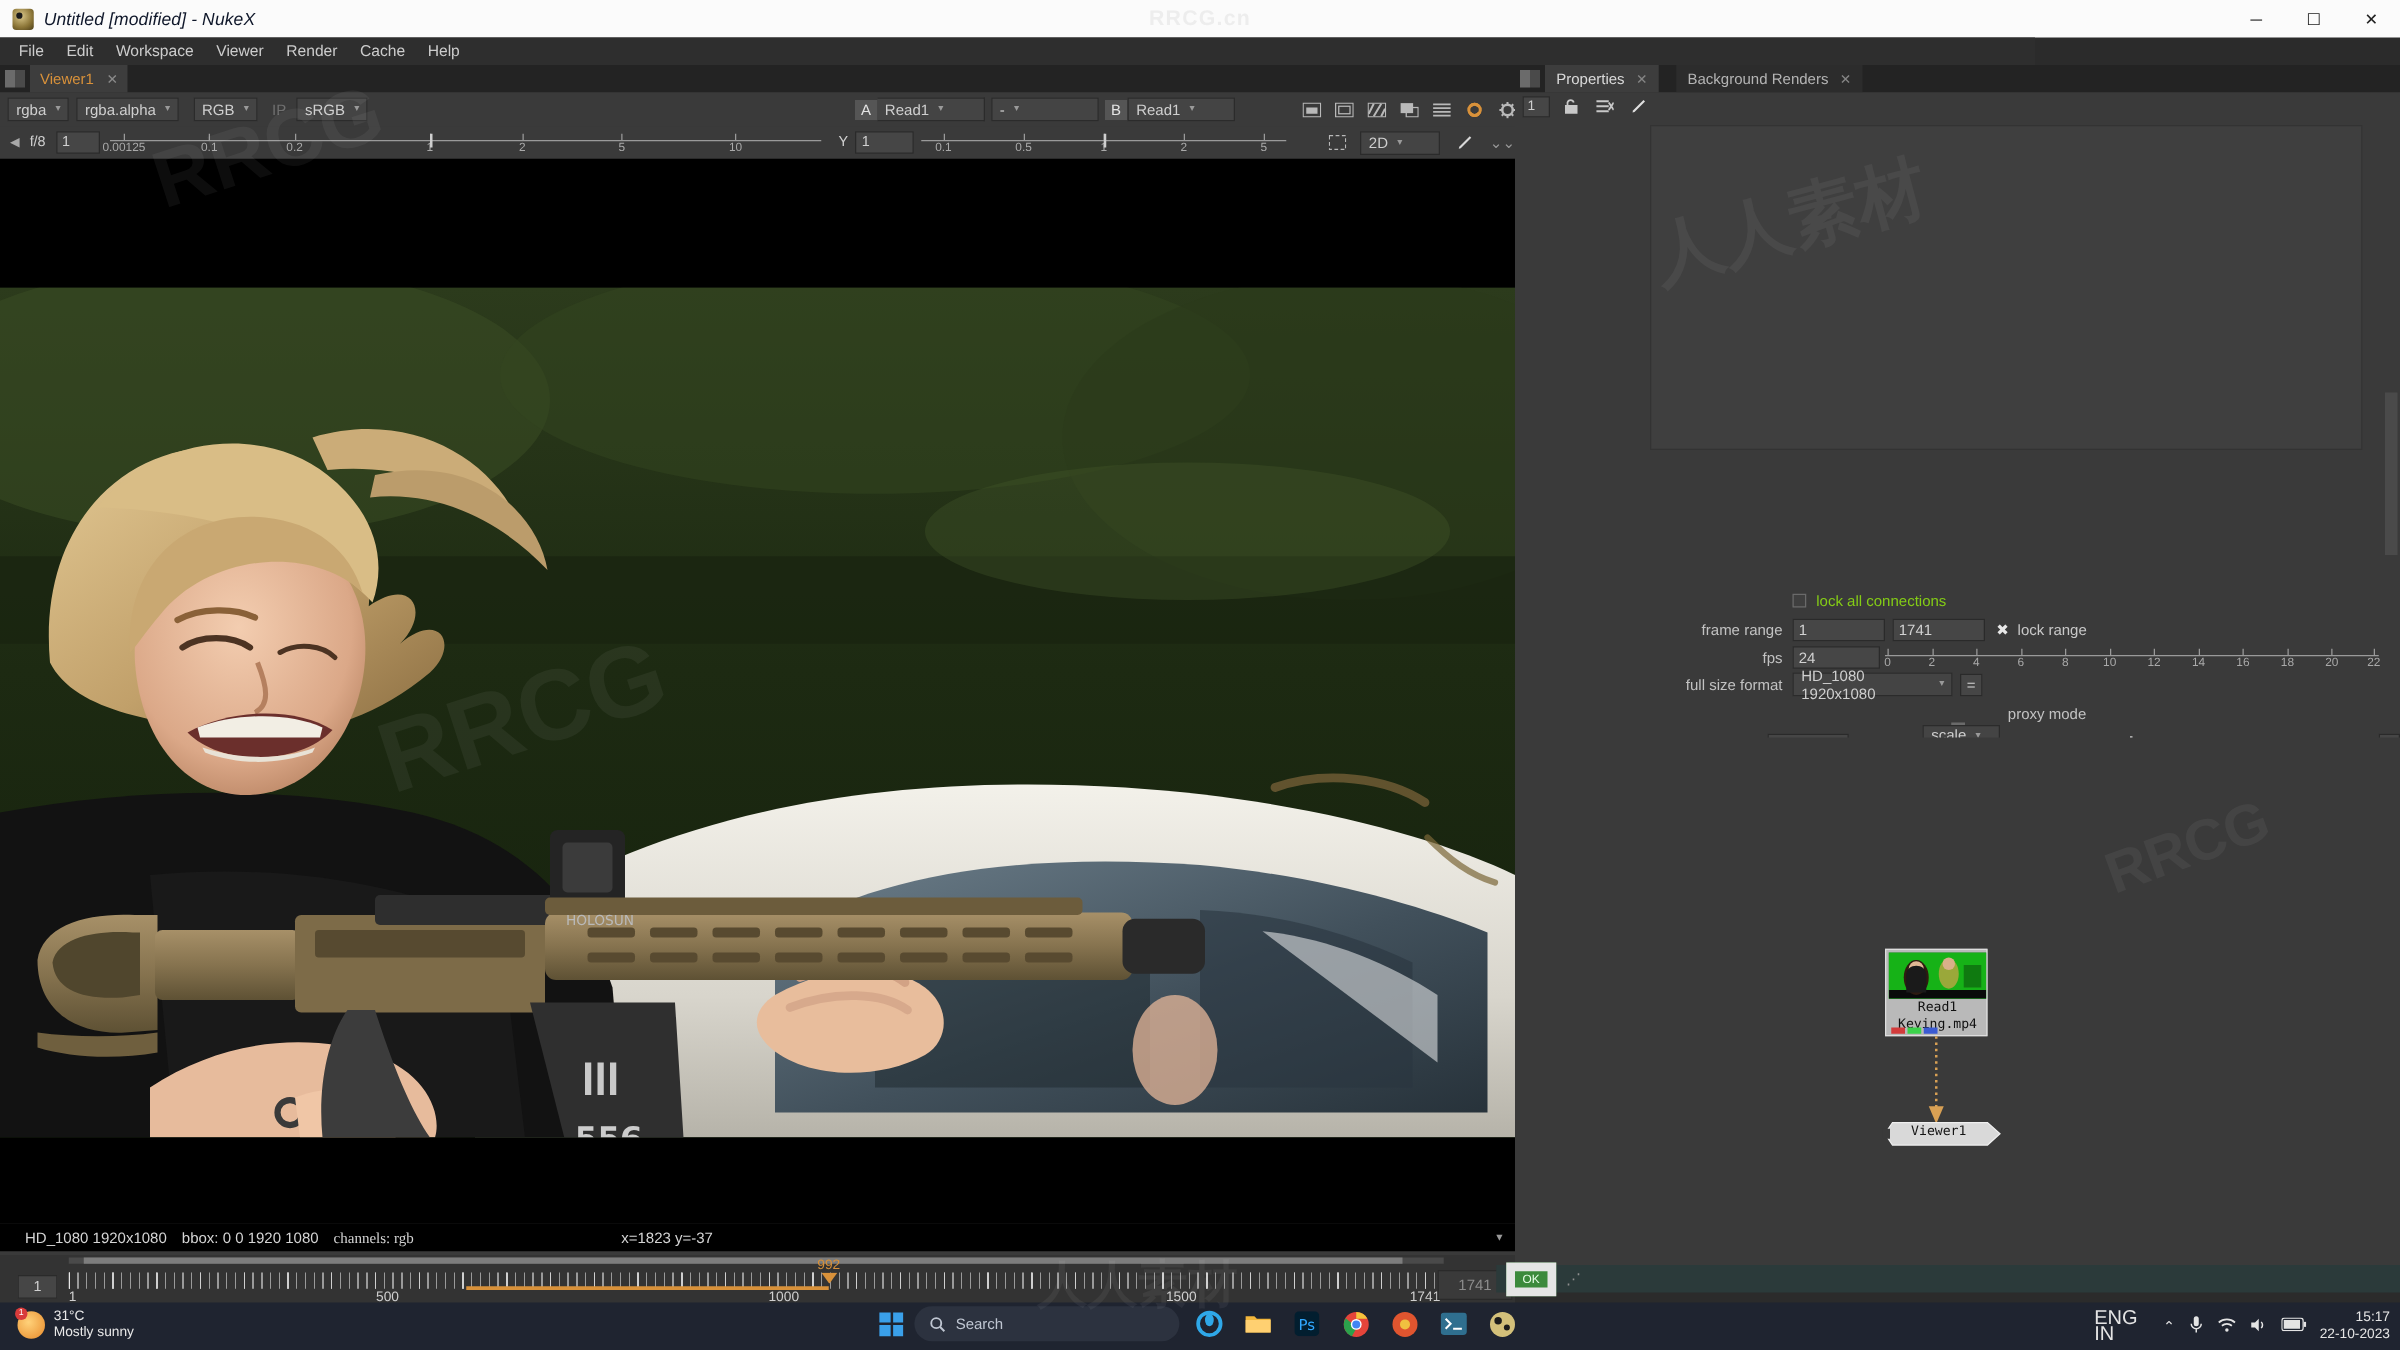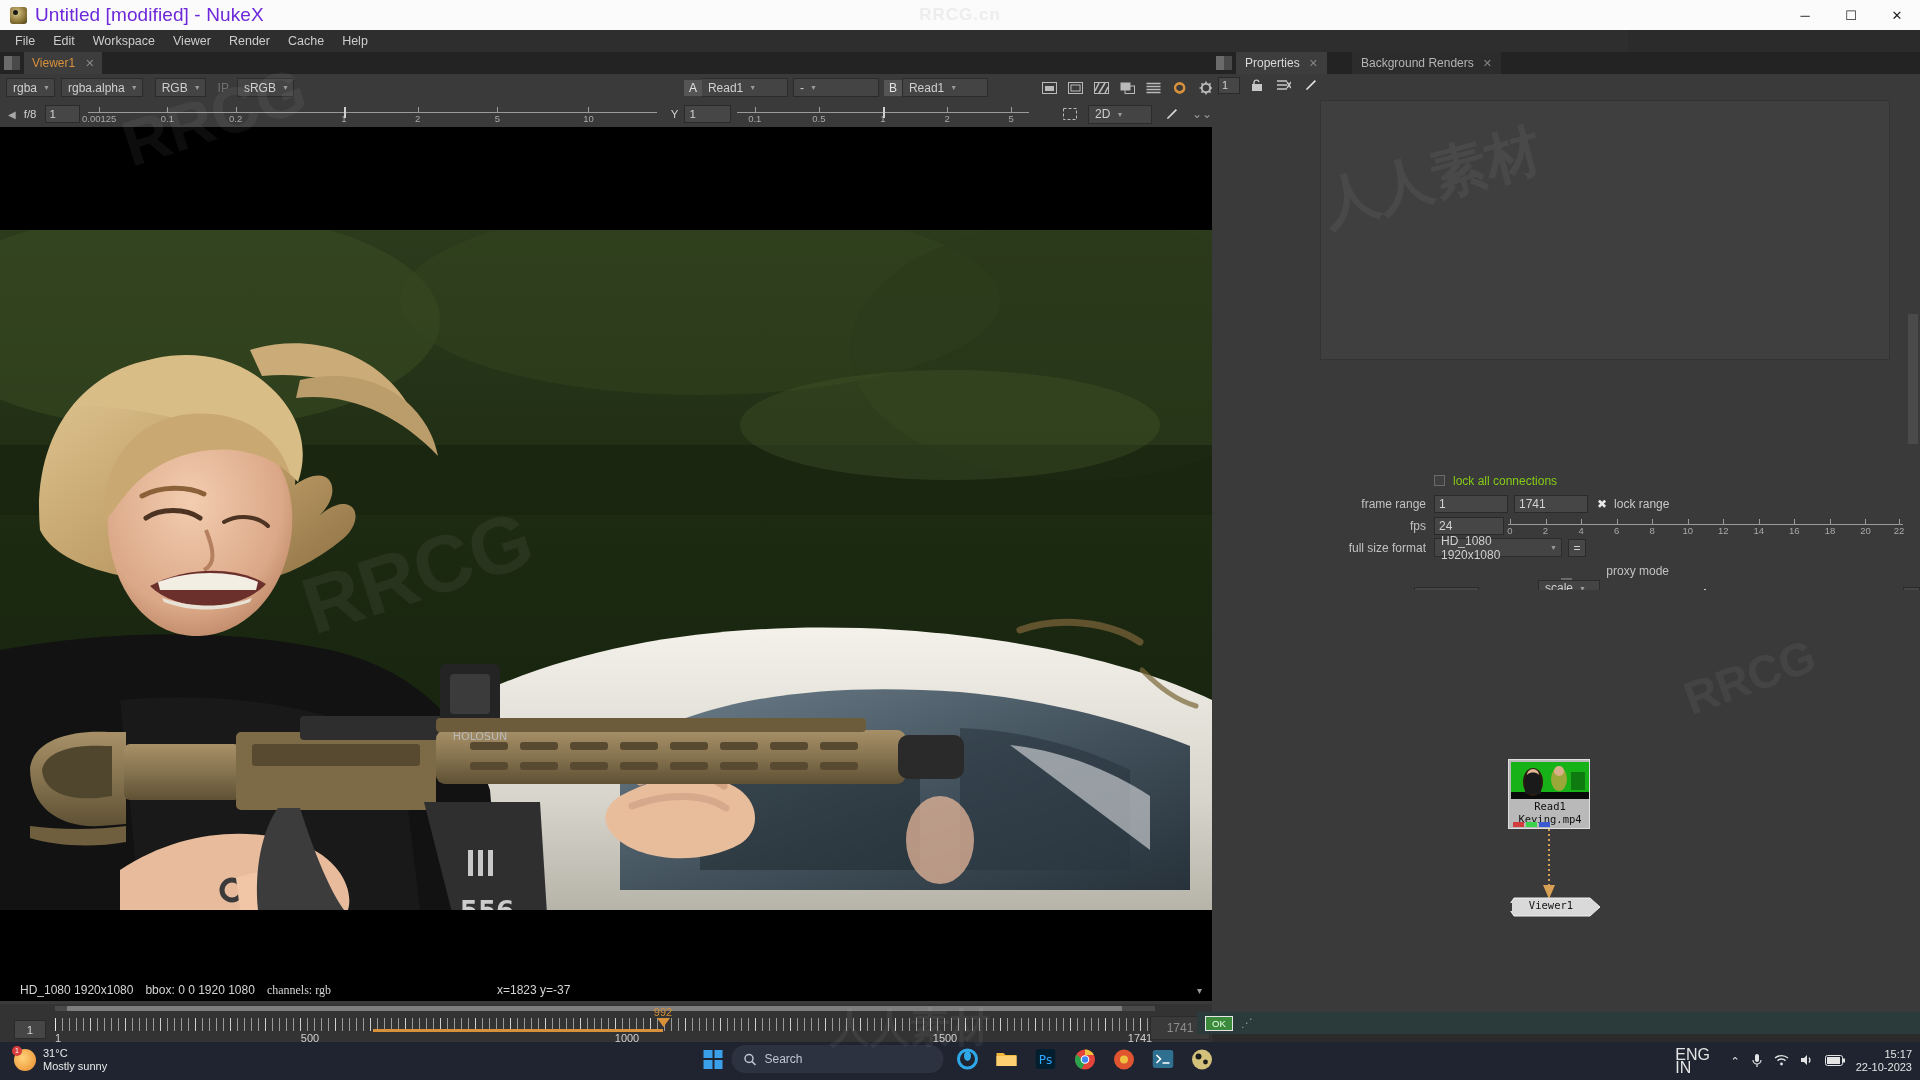--- a/index.html
+++ b/index.html
@@ -7,21 +7,21 @@
     font-family:"Liberation Sans", sans-serif; background:#2b2b2b; color:#c8c8c8; }
   body { position:relative; }
 
   
   #titlebar { position:absolute; left:0; top:0; width:1920px; height:30px;
     background:#fbfbfb; display:flex; align-items:center; }
   #titlebar .app-ico { width:17px; height:17px; margin:0 8px 0 10px; border-radius:3px;
     background:radial-gradient(circle at 40% 35%, #d9c78a 0%, #8a7436 60%, #4a3d18 100%);
     position:relative; }
   #titlebar .app-ico:after{content:"";position:absolute;left:3px;top:3px;width:5px;height:5px;border-radius:50%;background:#1a1a1a;}
-  #titlebar .ttl { font-size:19px; color:#6d28d9; letter-spacing:.1px; }
+  #titlebar .ttl { font-size:14px; color:#0f172a; letter-spacing:.1px;font-style:italic; }
   #titlebar .wm-center { position:absolute; left:50%; transform:translateX(-50%);
     font-size:17px; color:#e2e2e2; font-weight:bold; letter-spacing:1px; opacity:.55;}
   #titlebar .wbtns { position:absolute; right:0; top:0; height:30px; display:flex; }
   #titlebar .wbtn { width:46px; height:30px; display:flex; align-items:center; justify-content:center;
     font-size:13px; color:#222; }
 
   
   #menubar { position:absolute; left:0; top:30px; width:1628px; height:22px;
     background:#2e2e2e; display:flex; align-items:center; padding-left:6px; }
   #menubar .mi { font-size:12.5px; color:#cccccc; padding:2px 9px; }
@@ -113,21 +113,21 @@
     background:#0d8a10; }
   #readnode .nlbl { position:absolute; left:0; top:40px; width:82px; text-align:center;
     font-size:10.5px; color:#111; font-family:"DejaVu Sans Mono", monospace; line-height:12.5px; }
   #readnode .chips { position:absolute; left:4px; bottom:1px; display:flex; gap:2px; }
   #readnode .chips i { width:11px; height:5px; display:block; }
 
   
   #statusstrip { position:absolute; left:1197px; top:1012px; width:723px; height:22px;
     background:#2b3a3a; display:flex; align-items:center; font-size:12px; color:#d9d9d9; }
   #statusstrip .okbadge { background:#3c8a3c; color:#eaffea; font-size:9.5px; padding:1px 6px;
-    border:1px solid #e5e5e5; }
+    border:7px solid #e5e5e5; }
 
   
   #taskbar { position:absolute; left:0; top:1042px; width:1920px; height:38px; background:#1f2430; }
   #tb-weather { position:absolute; left:14px; top:5px; display:flex; align-items:center; gap:7px; }
   #tb-weather .sun { width:22px; height:22px; border-radius:50%;
     background:radial-gradient(circle at 40% 40%, #ffd27a, #e88a2a); position:relative; }
   #tb-weather .sun b { position:absolute; left:-2px; top:-3px; width:10px; height:10px;
     border-radius:50%; background:#d83b3b; color:#fff; font-size:7px; line-height:10px;
     text-align:center; font-weight:normal; }
   #tb-weather .txt { font-size:11px; color:#e8e8e8; line-height:13px; }
@@ -584,21 +584,21 @@
 </div>
 
 <div id="rightpane">
 
   <div id="proptabs">
     <div class="grip"></div>
     <div class="ptab active" style="left:24px;">
       <span>Properties</span>
       <span class="x">✕</span>
     </div>
-    <div class="ptab inactive" style="left:140px;">
+    <div class="ptab inactive" style="left:129px;">
       <span>Background Renders</span>
       <span class="x">✕</span>
     </div>
   </div>
 
   <div id="propbody">
     <div id="prophdr">
       <div class="numfld">1</div>
       <span class="tb-ico">
         <svg width="12" height="13">

